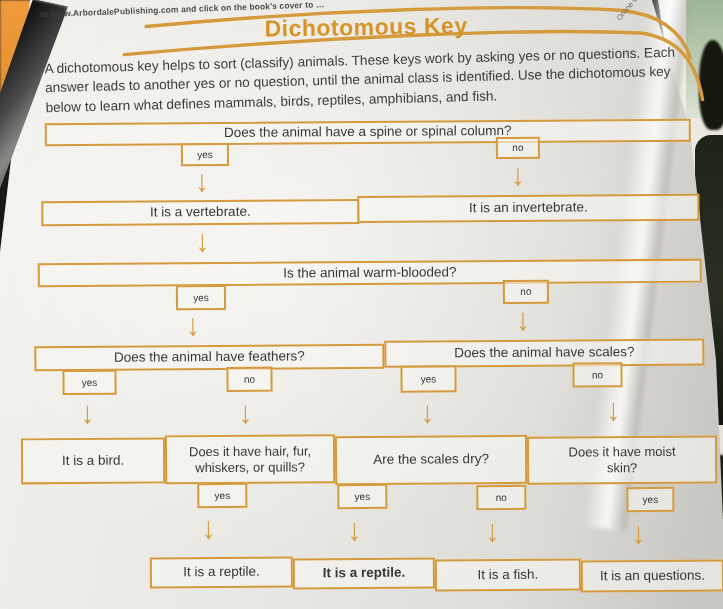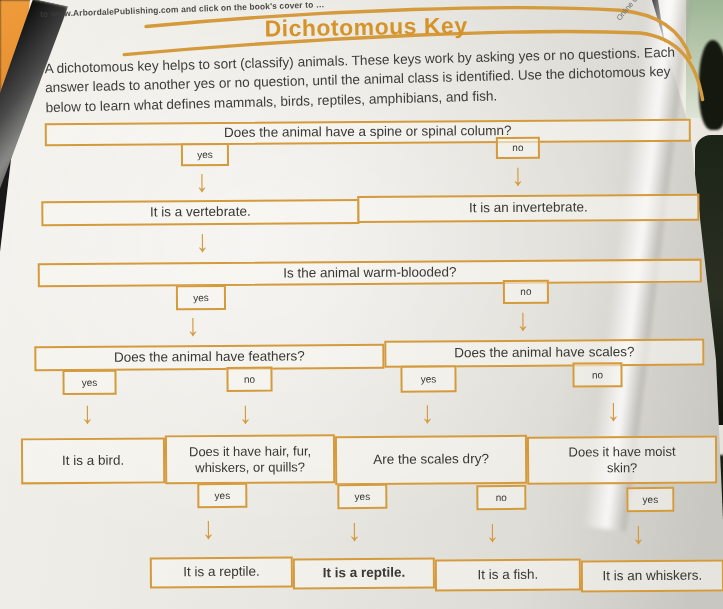--- a/index.html
+++ b/index.html
@@ -166,16 +166,16 @@
     <div class="fbox yn" style="left:475px;top:486px;width:50px;height:25px;">no</div>
     <div class="fbox yn" style="left:625px;top:489px;width:48px;height:25px;">yes</div>
     <div class="arr" style="left:200px;top:514px;">↓</div>
     <div class="arr" style="left:346px;top:517px;">↓</div>
     <div class="arr" style="left:484px;top:519px;">↓</div>
     <div class="arr" style="left:630px;top:522px;">↓</div>
 
     <div class="fbox" style="left:148px;top:556px;width:143px;height:31px;">It is a reptile.</div>
     <div class="fbox" style="left:291px;top:558px;width:142px;height:31px;font-weight:bold;">It is a reptile.</div>
     <div class="fbox" style="left:433px;top:560px;width:146px;height:32px;">It is a fish.</div>
-    <div class="fbox" style="left:579px;top:562px;width:143px;height:32px;">It is an whiskers.</div>
+    <div class="fbox" style="left:579px;top:562px;width:143px;height:32px;">It is an questions.</div>
 
   </div>
 </div>
 
 </body></html>

